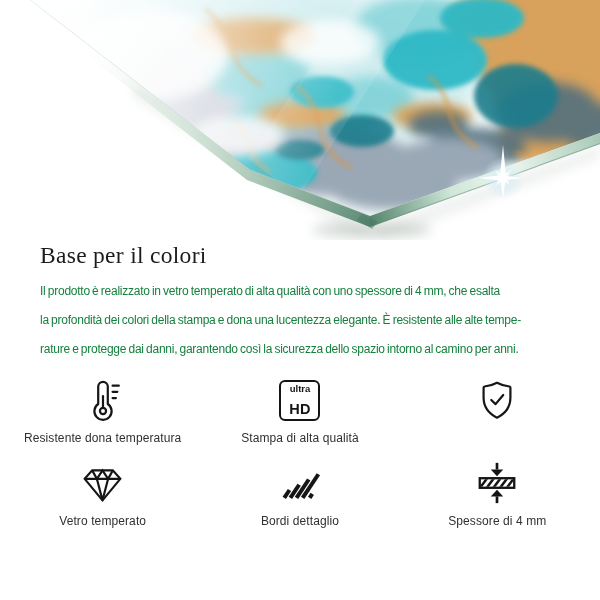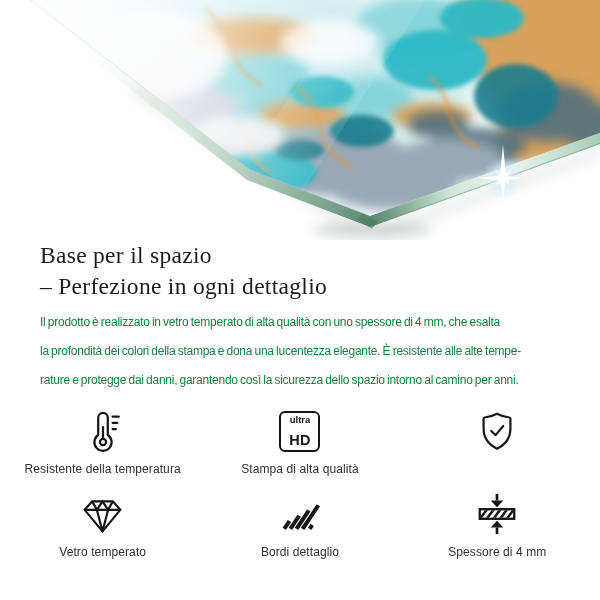--- a/index.html
+++ b/index.html
@@ -167,22 +167,21 @@
           <polygon points="-12,0 0,-2 10,0 0,2"></polygon>
         </g>
         <circle r="2.6"></circle>
       </g>
     </g>
   </svg>
 </div>
 
 <div class="content">
   <h1 class="title">
-    <span>Base per il spazio</span>
-    <span>– Perfezione in ogni dettaglio</span>
+    <span>Base per il colori</span>
   </h1>
   <p class="description">
     <span class="desc-line">Il prodotto è realizzato in vetro temperato di alta qualità con uno spessore di 4 mm, che esalta</span>
     <span class="desc-line">la profondità dei colori della stampa e dona una lucentezza elegante. È resistente alle alte tempe-</span>
     <span class="desc-line">rature e protegge dai danni, garantendo così la sicurezza dello spazio intorno al camino per anni.</span>
   </p>
 </div>
 
 <div class="features">
 
@@ -192,21 +191,21 @@
         <path class="ic" d="M19,10 a5,5 0 0 1 10,0 V28.2 a9,9 0 1 1 -10,0 Z" stroke-linejoin="round"></path>
         <line class="ic" x1="24" y1="20" x2="24" y2="31" stroke-linecap="round"></line>
         <circle class="ic" cx="24" cy="35.5" r="3.2"></circle>
         <g class="ic" stroke-linecap="round">
           <line x1="34" y1="9" x2="40.5" y2="9"></line>
           <line x1="34" y1="15.5" x2="39" y2="15.5"></line>
           <line x1="34" y1="22" x2="37.5" y2="22"></line>
         </g>
       </svg>
     </div>
-    <span class="feature-label">Resistente della temperatura</span>
+    <span class="feature-label">Resistente dona temperatura</span>
   </div>
 
   <div class="feature">
     <div class="icon-box">
       <div class="uhd-box">
         <span class="uhd-top">ultra</span>
         <span class="uhd-bottom">HD</span>
       </div>
     </div>
     <span class="feature-label">Stampa di alta qualità</span>

